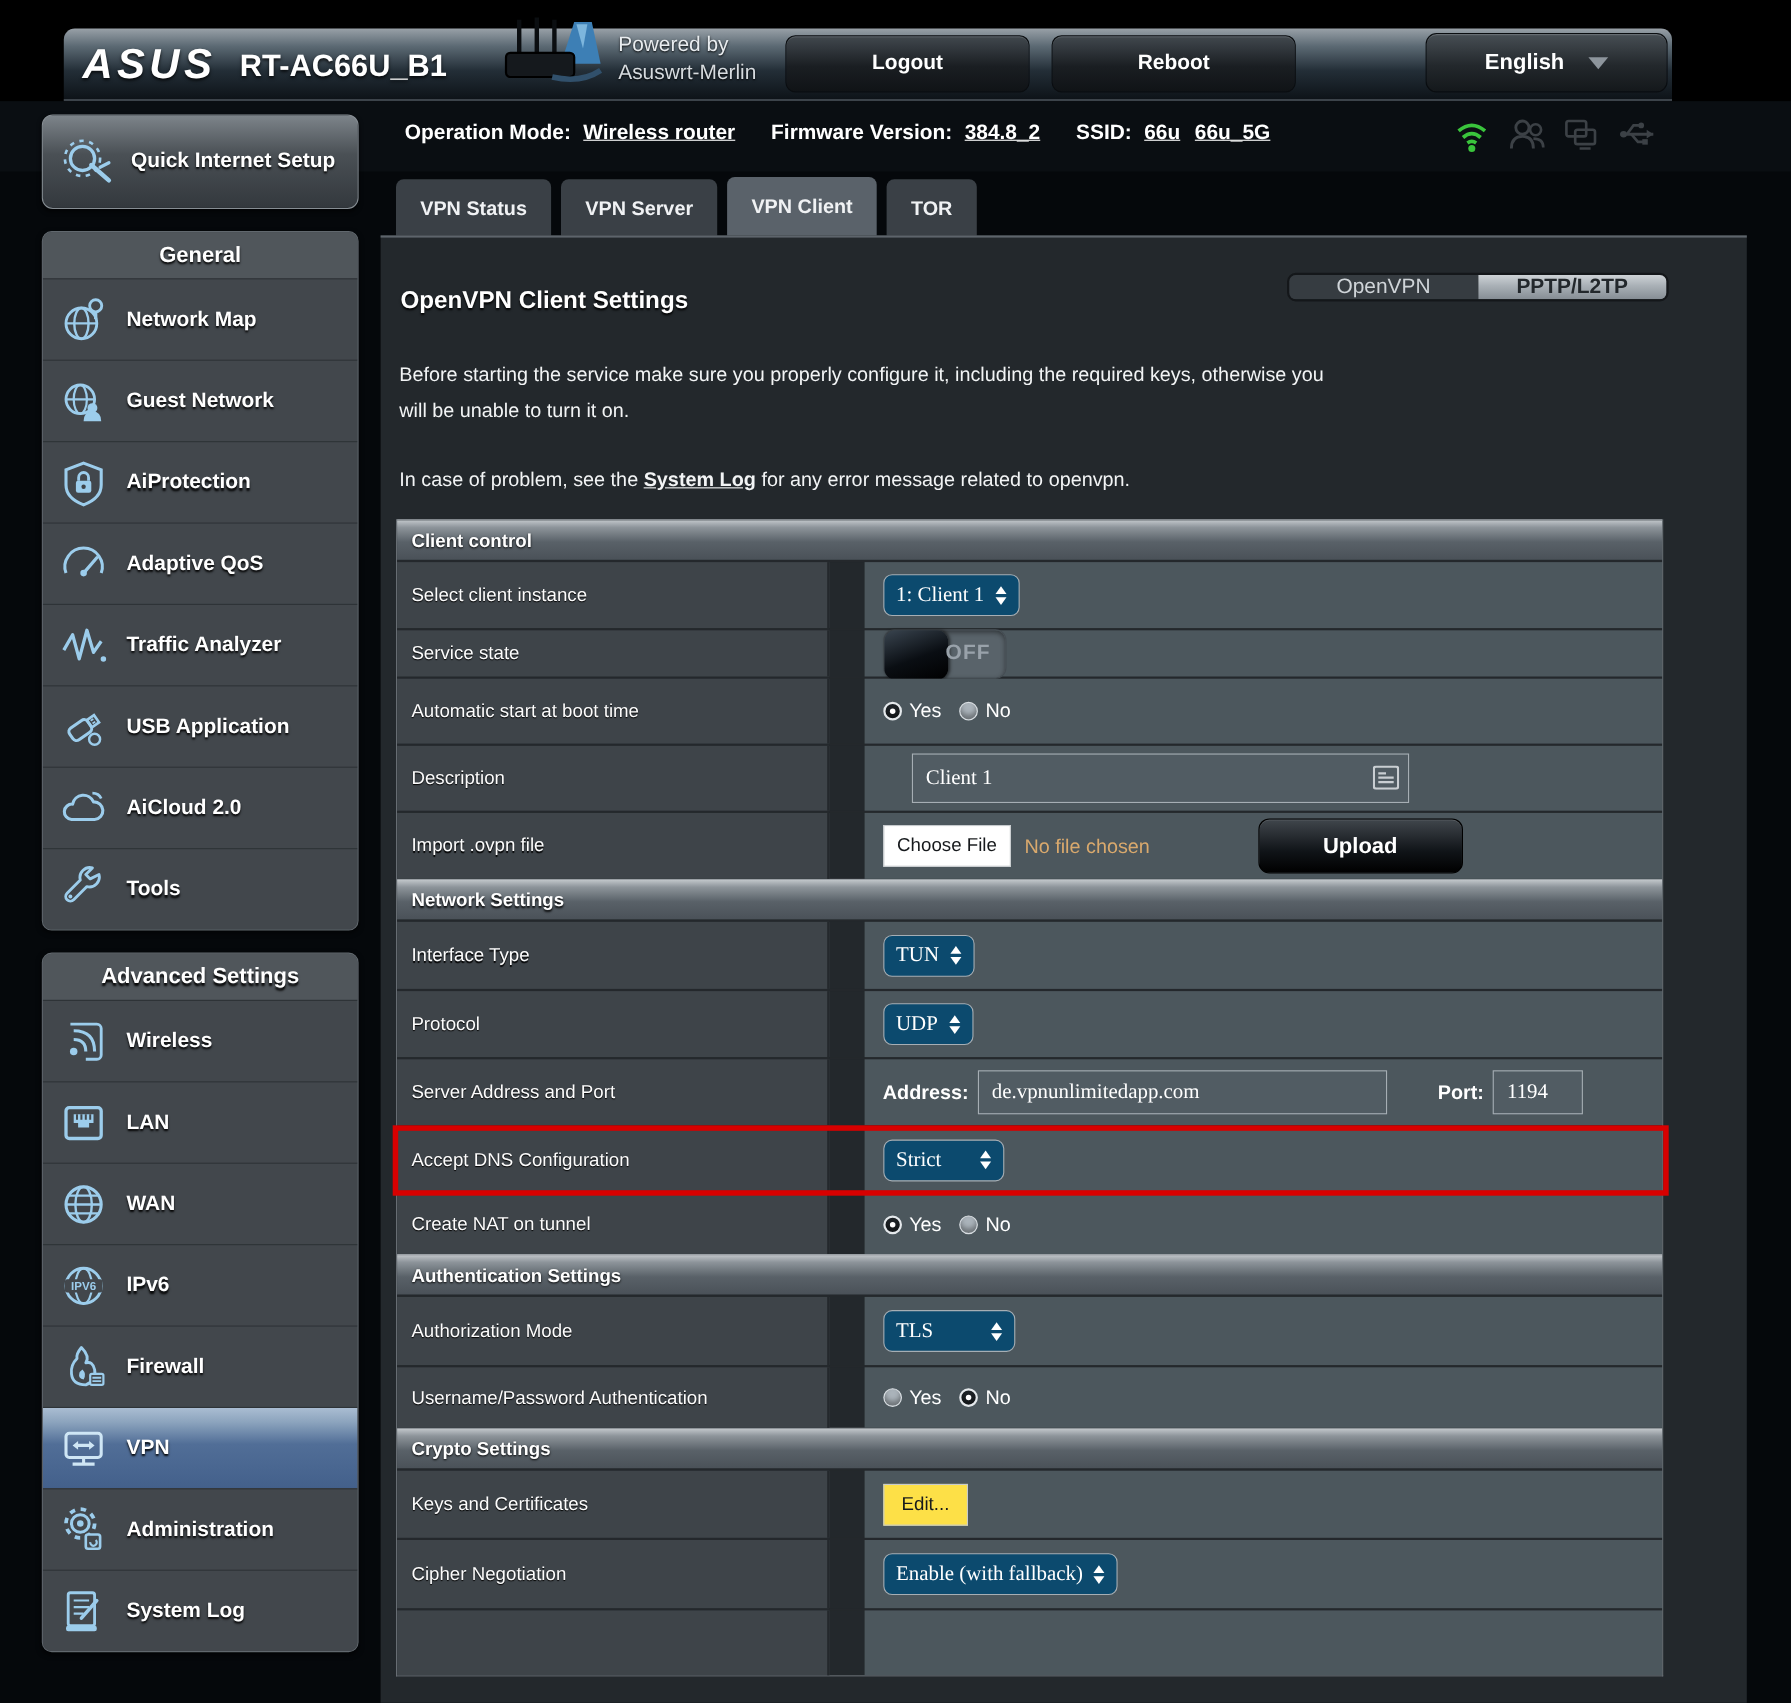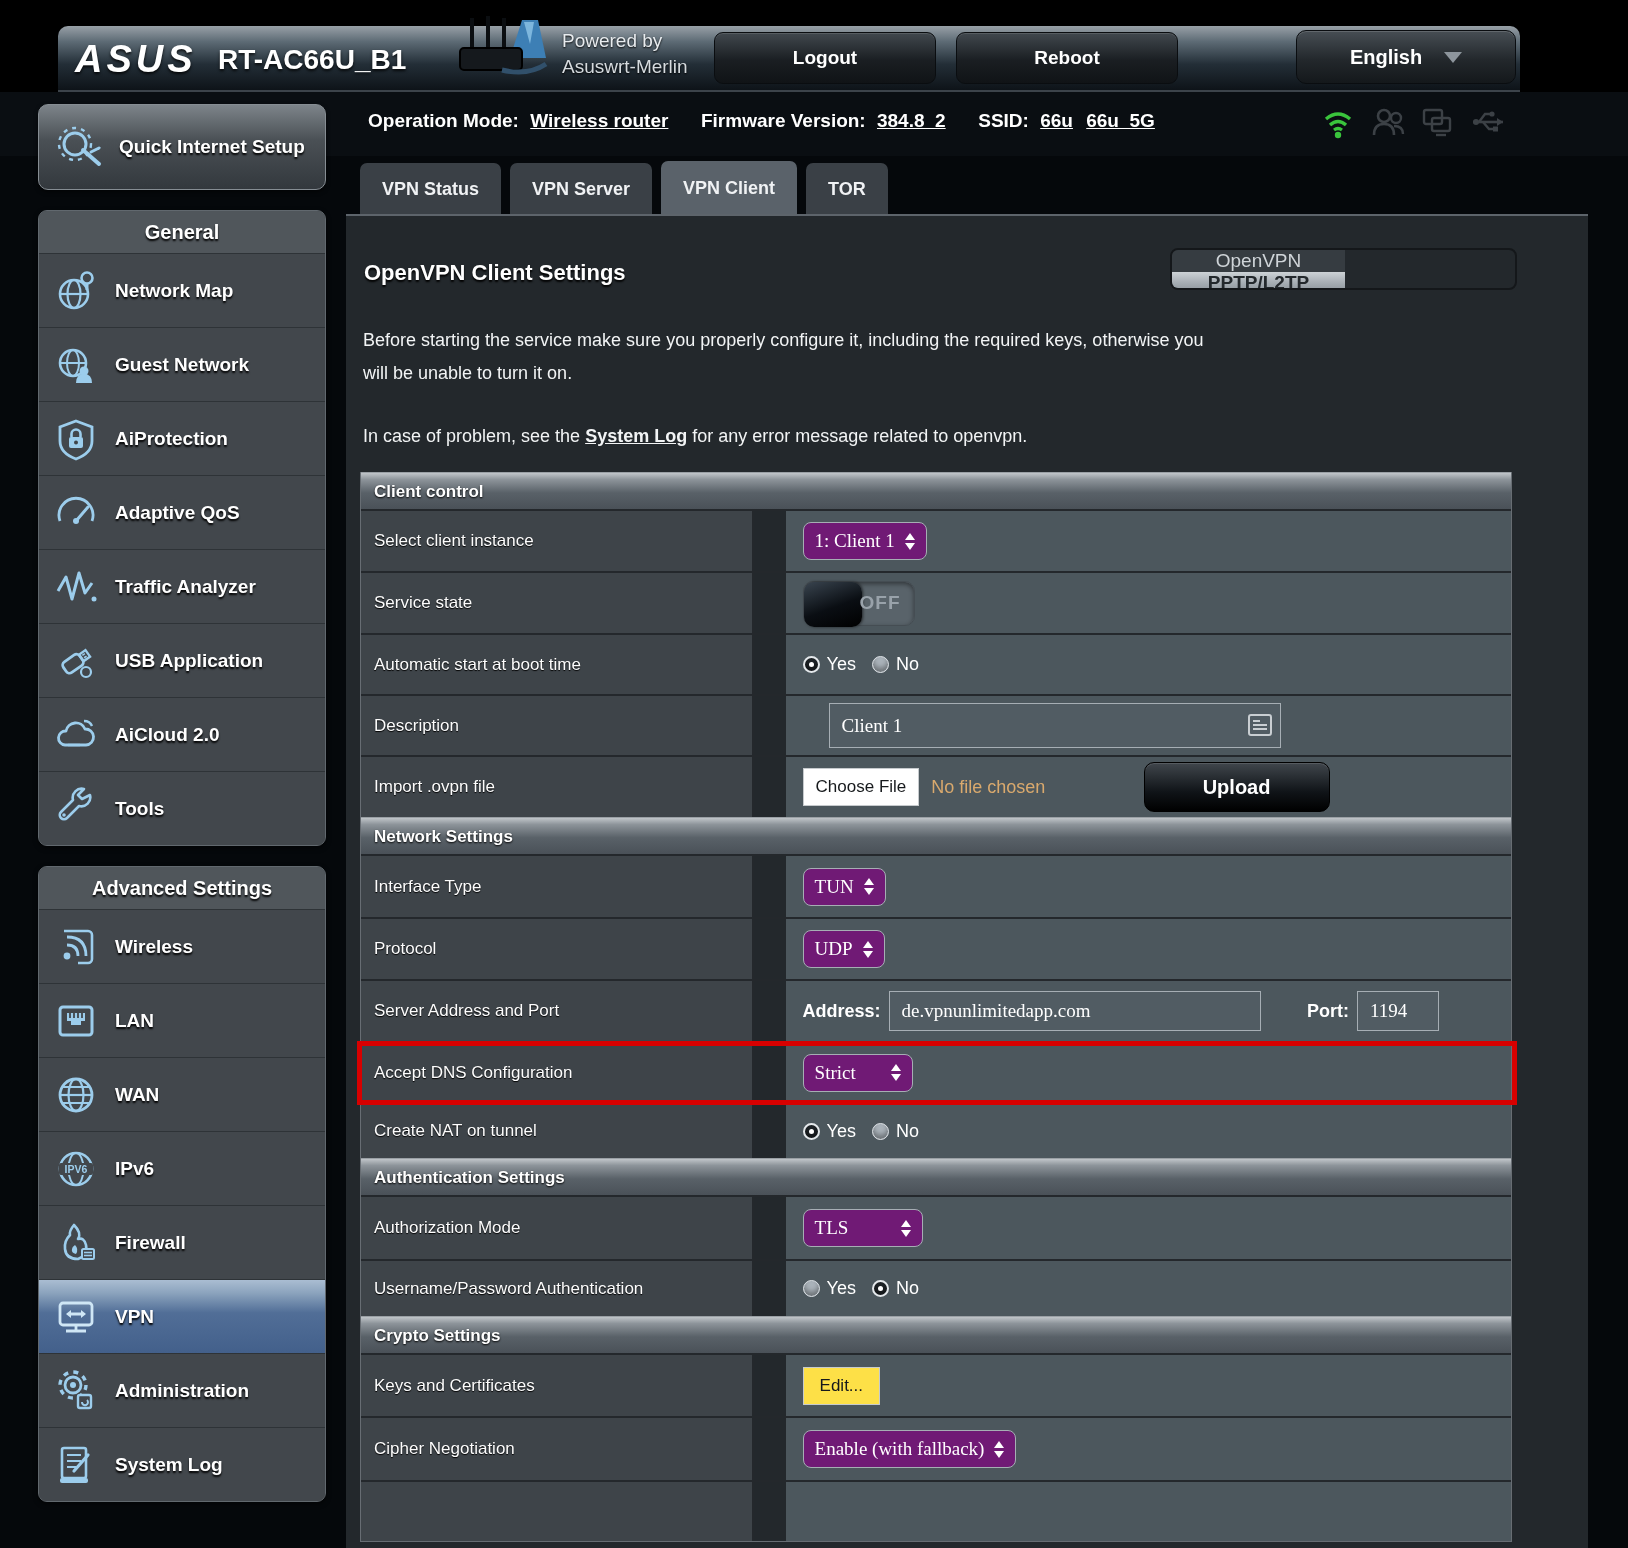--- a/index.html
+++ b/index.html
@@ -66,22 +66,22 @@
   .main-panel { position:absolute; left:346px; top:214px; width:1242px; height:1334px;
     background:#23282c; border-top:2px solid #5d646b; }
   .tabs { position:absolute; left:360px; top:163px; display:flex; gap:9px; }
   .tab { height:52px; background:#3a4046; border-radius:7px 7px 0 0; color:#f0f2f4;
     font-size:18px; font-weight:bold; display:flex; align-items:center; justify-content:center;
     padding:0 22px; cursor:pointer; }
   .tab.active { background:#5a626a; height:54px; margin-top:-2px; }
 
   .page-title { position:absolute; left:18px; top:44px; font-size:22px; font-weight:bold;
     text-shadow:0 2px 2px #000; }
-  .seg { position:absolute; left:824px; top:32px; width:347px; height:42px; display:flex;
-    border-radius:8px; overflow:hidden; border:2px solid #14171a;flex-direction:column; }
+  .seg { position:absolute; left:824px; top:32px; width:347px; height:26px; display:flex;
+    border-radius:8px; overflow:hidden; border:2px solid #14171a; }
   .seg .s1 { width:173px; background:#363c41; color:#cfd4d8; font-size:19px;
     display:flex; align-items:center; justify-content:center; cursor:pointer; }
   .seg .s2 { width:173px; background:linear-gradient(180deg,#cdd2d6 0%,#a9b0b6 45%,#868e95 100%);
     color:#23282c; font-size:19px; font-weight:bold; display:flex; align-items:center;
     justify-content:center; cursor:pointer; }
 
   .intro1 { position:absolute; left:17px; top:108px; width:860px; font-size:18px;
     line-height:33px; color:#f2f4f5; }
   .intro2 { position:absolute; left:17px; top:210px; font-size:18px; color:#f2f4f5; }
   .intro2 b { text-decoration:underline; cursor:pointer; }
@@ -92,21 +92,21 @@
   .thead { height:37px; background:linear-gradient(180deg,#c0c5c9 0%,#8d949a 18%,#596168 55%,#4a5158 100%);
     border-top:1px solid #9aa0a5; line-height:37px; font-size:17px; font-weight:bold;
     padding-left:13px; text-shadow:0 1px 2px #000; }
   .trow { display:flex; border-top:2px solid #24282c;gap:32px; }
   .tlabel { width:403px; background:#3e4449; font-size:17px; color:#fdfdfd;
     display:flex; align-items:center; padding-left:13px; border-right:2px solid #24282c;
     text-shadow:0 1px 1px #000; }
   .tvalue { width:745px; background:#4c575d; display:flex; align-items:center;
     padding-left:17px; position:relative; }
 
-  .sel { display:inline-flex; align-items:center; background:#701a75; border:1px solid #a6aeb4;
+  .sel { display:inline-flex; align-items:center; background:#0c4a6e; border:1px solid #a6aeb4;
     border-radius:8px; padding:7px 11px; cursor:pointer;
     font-family:"Liberation Serif", serif; font-size:19px; color:#fff; }
   .sel-arrows { margin-left:10px; display:inline-flex; flex-direction:column; gap:3px; }
   .au { width:0; height:0; border-left:5px solid transparent; border-right:5px solid transparent;
     border-bottom:7px solid #fff; }
   .ad { width:0; height:0; border-left:5px solid transparent; border-right:5px solid transparent;
     border-top:7px solid #fff; }
 
   .toggle { width:112px; height:45px; border-radius:10px; background:#59636a;
     border:1px solid #454d53; position:relative; cursor:pointer;
@@ -455,21 +455,21 @@
         <div class="sel">
           <span>1: Client 1</span>
           <span class="sel-arrows">
               <i class="au"></i>
               <i class="ad"></i>
             </span>
         </div>
       </div>
     </div>
 
-    <div class="trow" style="height:62px">
+    <div class="trow" style="height:44px">
       <div class="tlabel">Service state</div>
       <div class="tvalue">
         <div class="toggle">
           <div class="knob"></div>
           <span class="state">OFF</span>
         </div>
       </div>
     </div>
 
     <div class="trow" style="height:61px">

